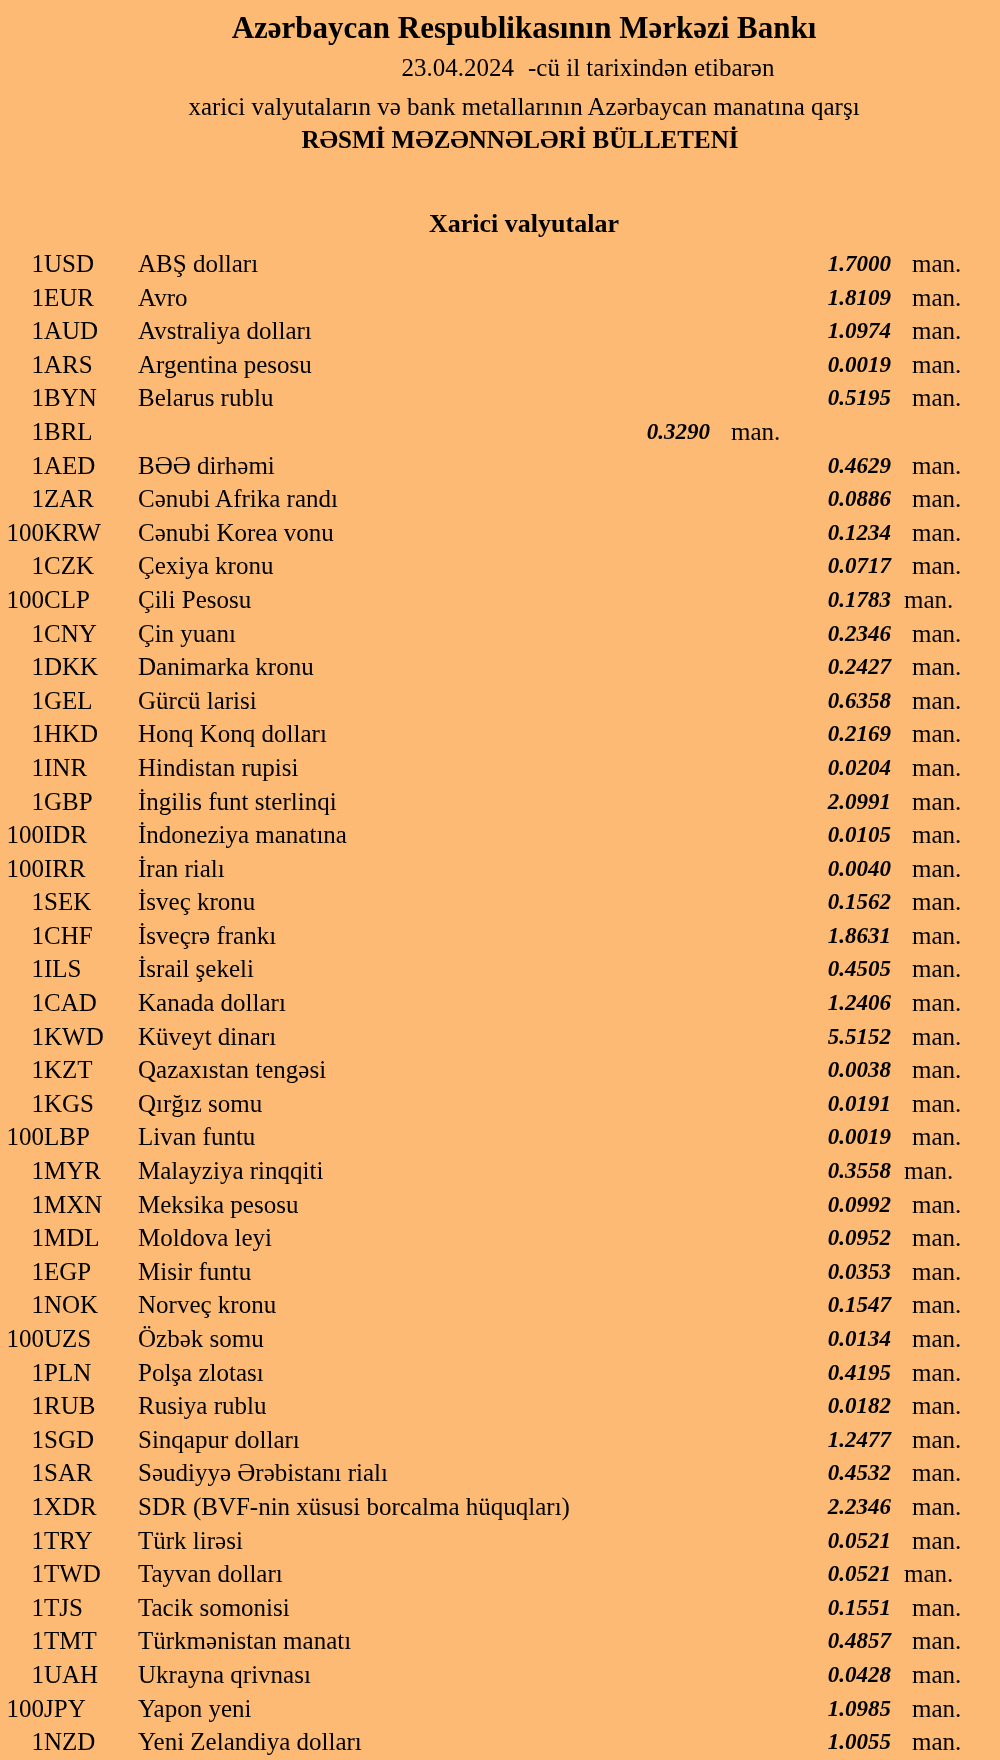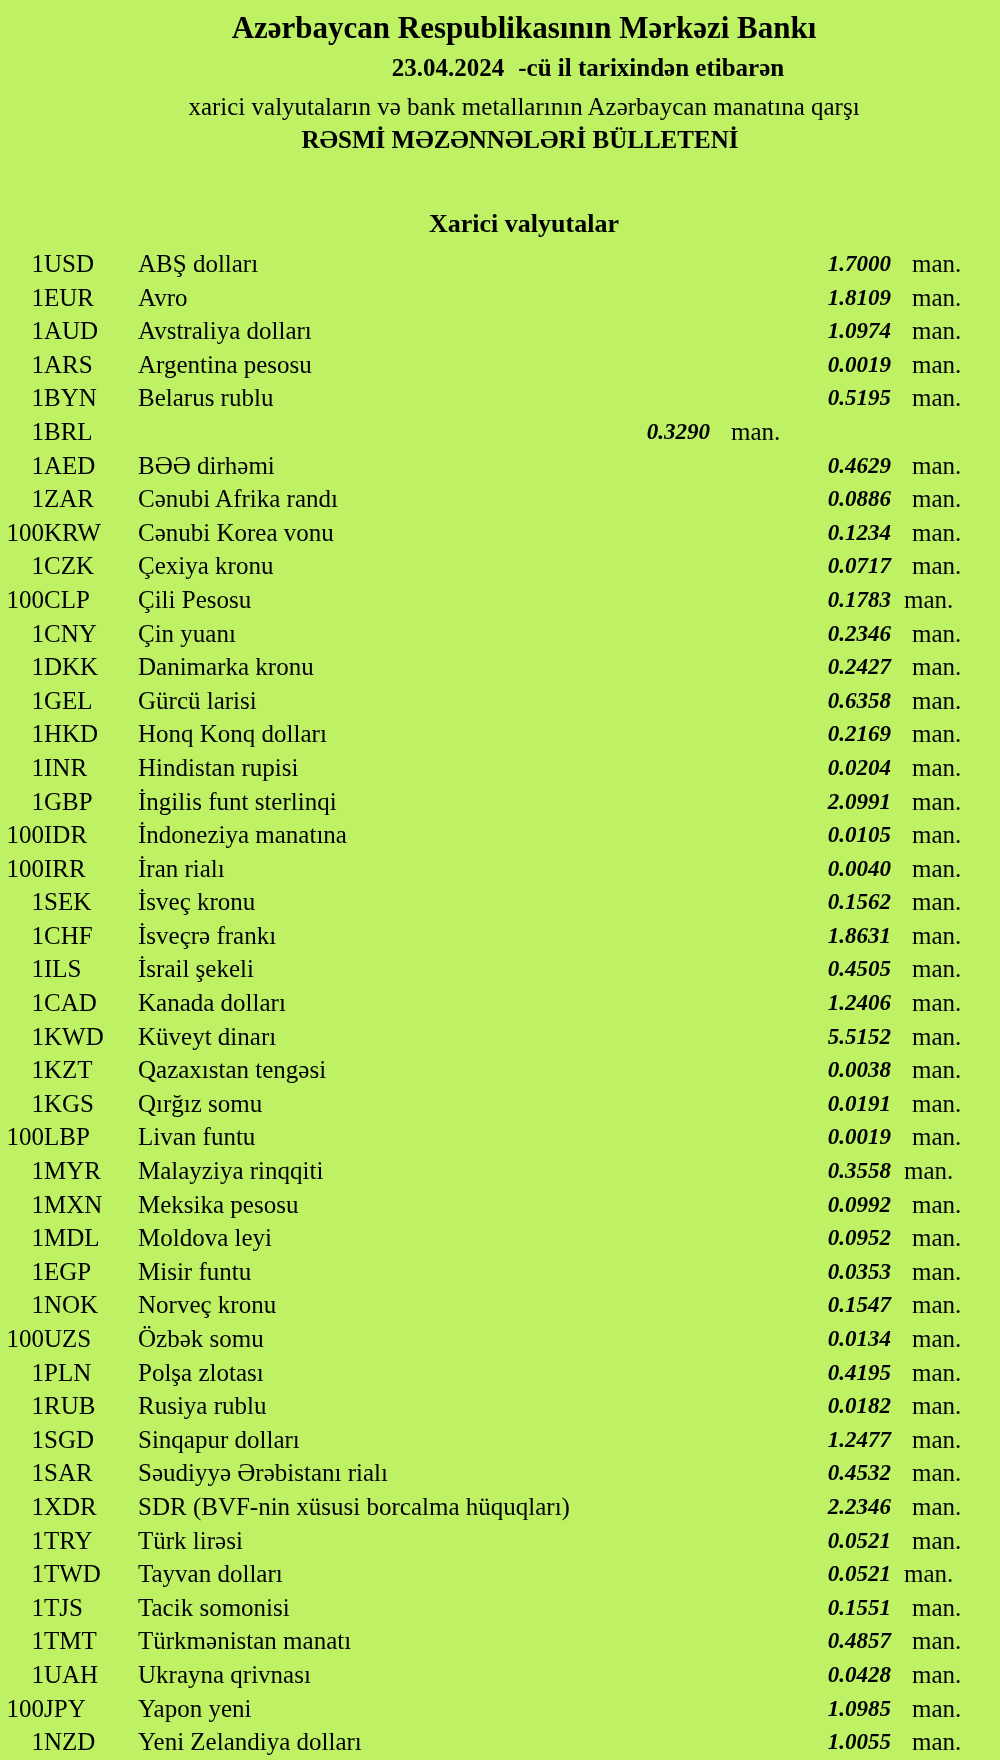--- a/index.html
+++ b/index.html
@@ -1,20 +1,20 @@
 <!DOCTYPE html>
 <html><head>
 <meta charset="utf-8">
 <style>
   html,body{margin:0;padding:0;background:#ffffff;}
   .page{
     position:relative;
     width:1000px;
     height:1760px;
-    background:#bef264;
+    background:#fdba74;
     color:#000000;
     font-family:"Liberation Serif","DejaVu Serif",serif;
     overflow:hidden;
   }
   .centered{
     position:absolute;
     left:0;
     width:1000px;
     text-align:center;
     box-sizing:border-box;
@@ -22,21 +22,21 @@
   .hdr-title{
     top:10px;
     padding-left:48px;
     font-size:31px;
     font-weight:bold;
   }
   .hdr-date{
     top:54px;
     padding-left:176px;
     font-size:25px;
-    font-weight:bold;
+    font-weight:normal;
   }
   .hdr-date .suffix{margin-left:14px;}
   .hdr-sub{
     top:93px;
     padding-left:48px;
     font-size:25px;
     font-weight:normal;
   }
   .hdr-doc{
     top:126px;

